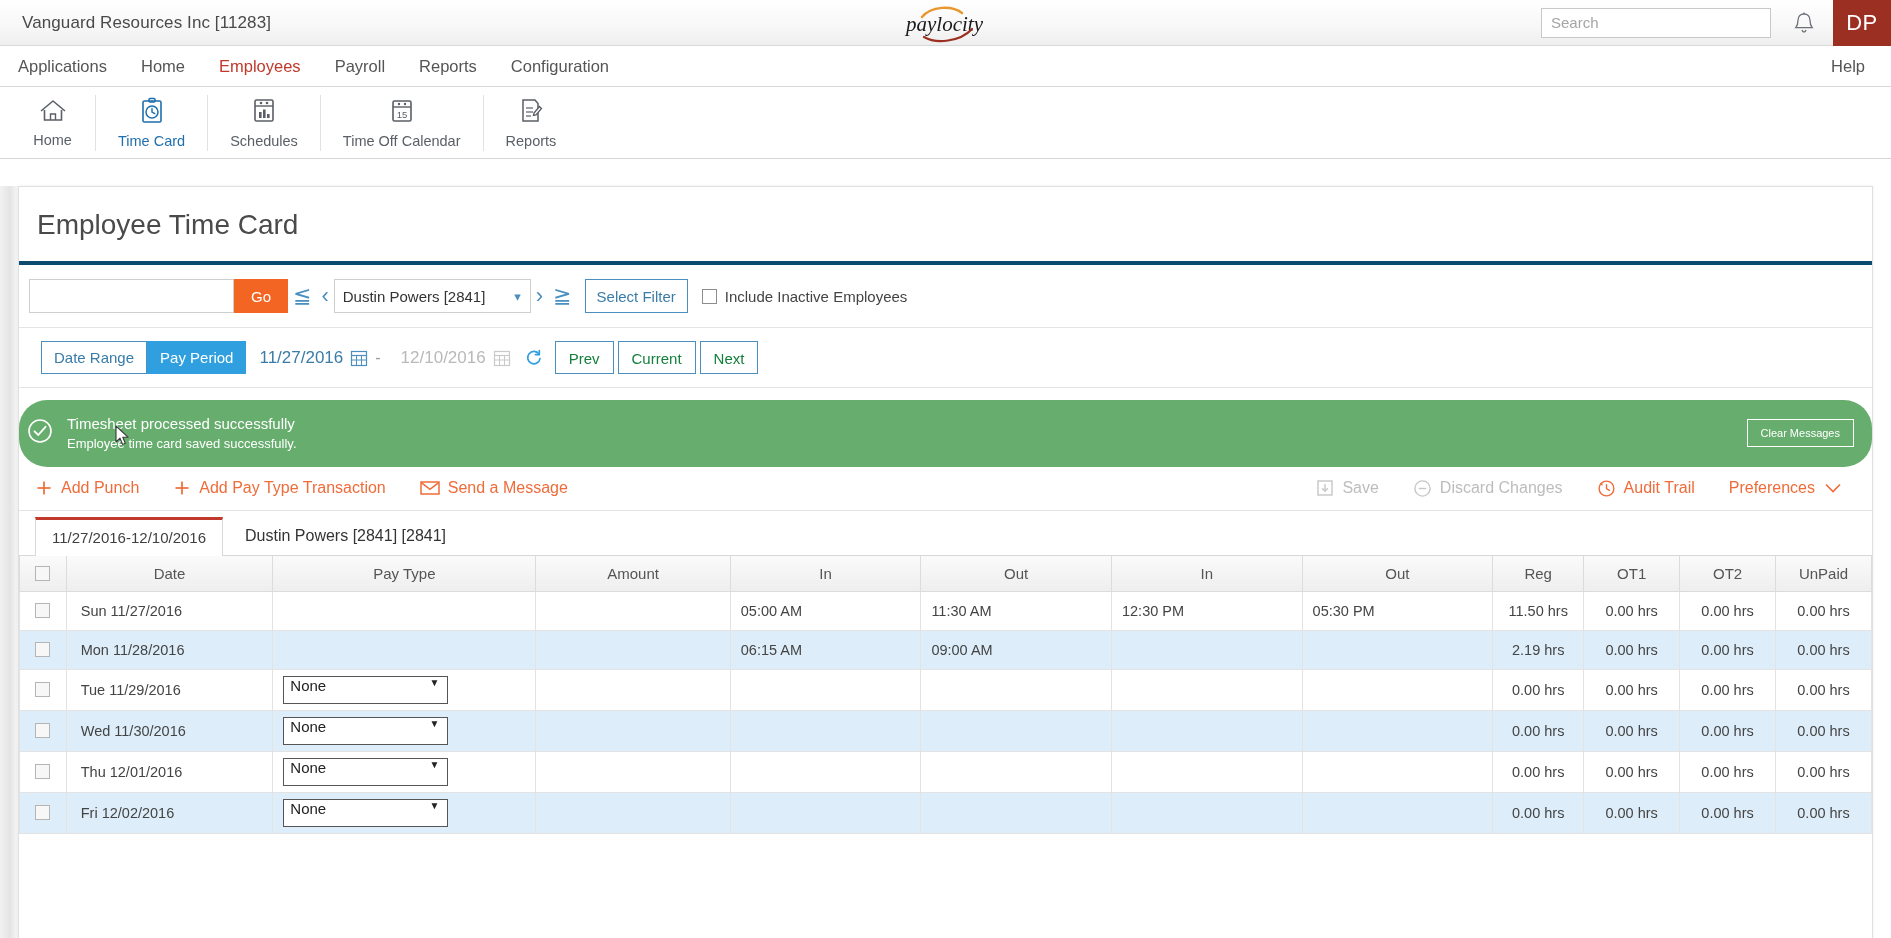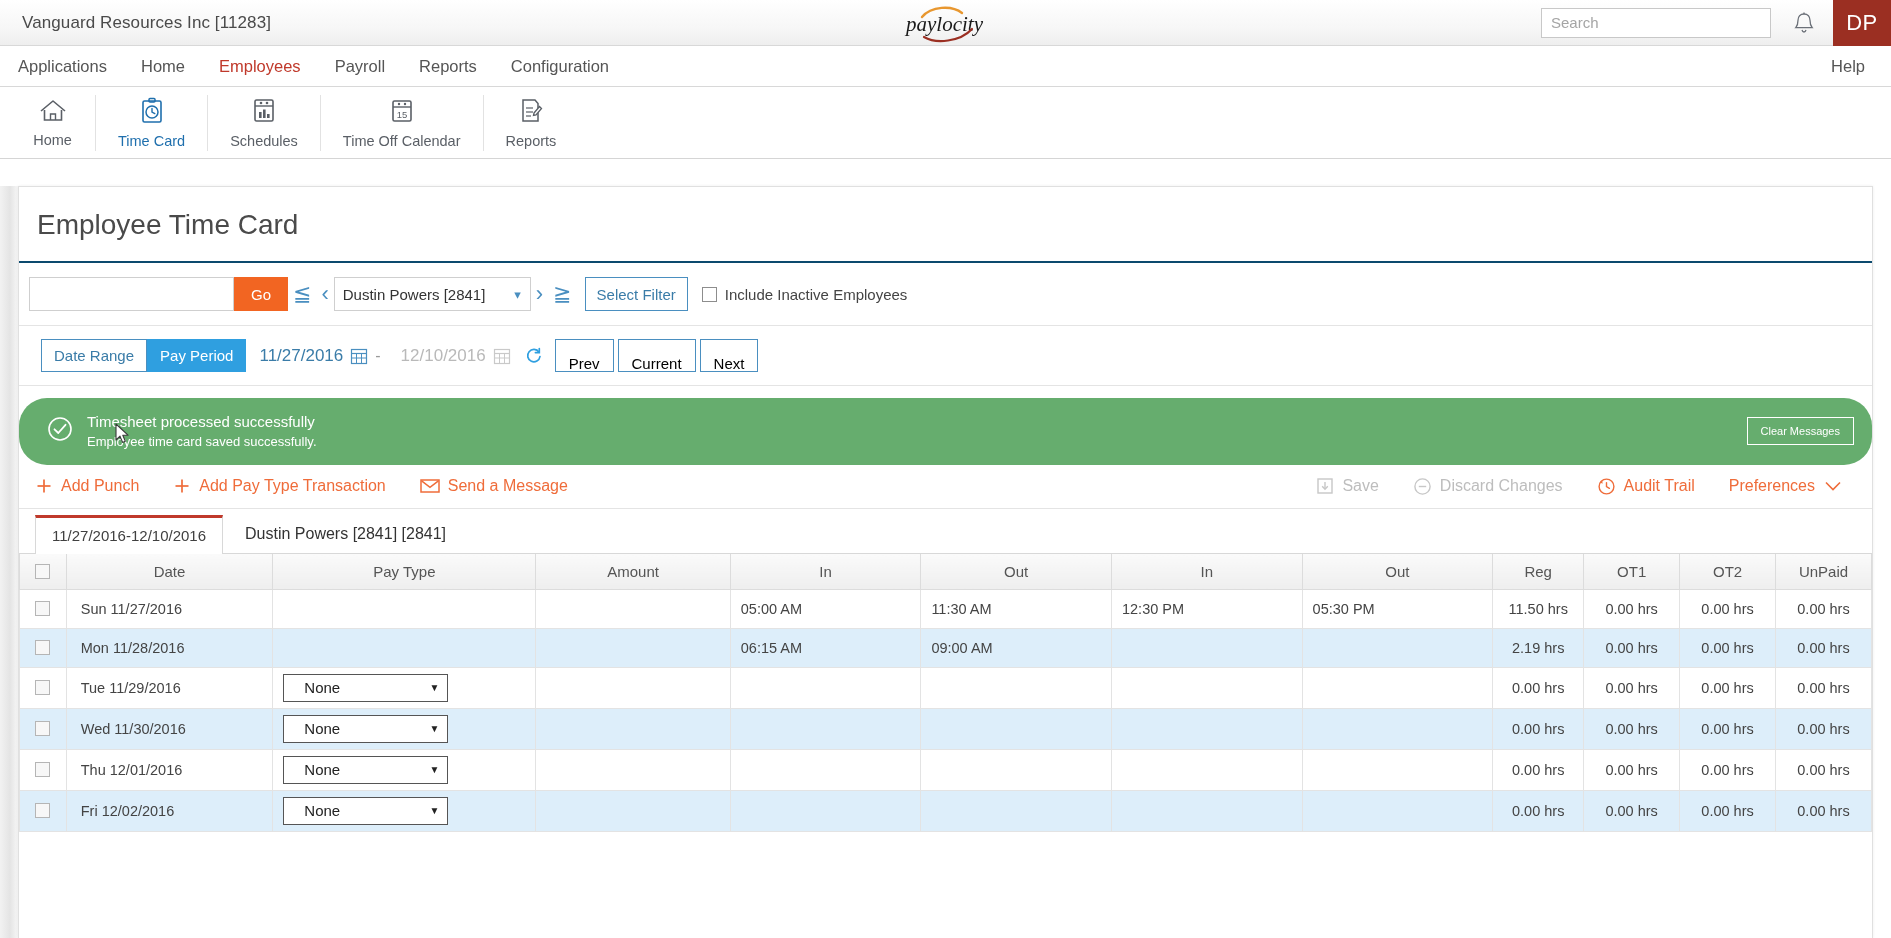--- a/index.html
+++ b/index.html
@@ -111,21 +111,21 @@
     box-shadow: 0 0 3px rgba(0,0,0,.07);
   }
   .edge-shadow {
     position: absolute; left: 0; top: 186px; width: 18px; bottom: 0;
     background: linear-gradient(to right, #f2f2f2, #e4e4e4 55%, #f7f7f7);
   }
   .page-title {
     font-size: 28px; font-weight: 300;
     color: #4a4a4a;
     padding: 22px 0 20px 18px;
-    border-bottom: 2px solid #0c4a6e;
+    border-bottom: 4px solid #0c4a6e;
   }
 
   
   .emp-row {
     display: flex; align-items: center;
     padding: 14px 0 14px 10px;
     border-bottom: 1px solid #e4e4e4;
     gap: 0;
   }
   .emp-input {
@@ -193,32 +193,32 @@
     font-family: "Liberation Sans", sans-serif;
   }
   .seg-btn.on { background: #2f9fe0; color: #fff; border-color: #2f9fe0; }
   .date-txt { font-size: 17px; color: #3a7ca8; margin-left: 13px; }
   .date-txt.dim { color: #b9b9b9; }
   .dash { margin: 0 7px; color: #9a9a9a; font-size: 16px; }
   .cal-ico { margin-left: 7px; cursor: pointer; display:inline-flex; }
   .refresh { margin: 0 12px 0 13px; cursor: pointer; display:inline-flex;}
   .pnbtn {
     height: 33px; font-size: 15px;
-    border: 1px solid #4a8fc0; background: #fff; color: #000000;
-    padding: 15px 13px; cursor: pointer; margin-right: 4px;
+    border: 1px solid #4a8fc0; background: #fff; color: #15803d;
+    padding: 8px 13px; cursor: pointer; margin-right: 4px;
     font-family: "Liberation Sans", sans-serif;
   }
 
   
   .alert {
     margin: 12px 0 0 0;
     background: #66ad6e;
     color: #fff;
     display: flex; align-items: center;
-    padding: 13px 18px 13px 28px;
+    padding: 13px 18px 13px 8px;
     min-height: 62px;
     position: relative;
     border-radius: 28px;
   }
   .alert-txt { margin-left: 14px; line-height: 1.45; }
   .alert-txt .l1 { font-size: 15px; }
   .alert-txt .l2 { font-size: 13px; }
   .clear-msg {
     margin-left: auto;
     border: 1px solid #fff; background: transparent; color: #fff;
@@ -295,22 +295,22 @@
   .rowchk {
     width: 15px; height: 15px;
     border: 1px solid #b5b5b5; background: #f7f7f7;
     display: block; margin: 0 auto;
   }
   .paysel {
     width: 165px; height: 28px;
     border: 1px solid #555;
     background: #fff;
     font-size: 15px; color: #222;
-    display: flex; align-items: center;
-    padding: 0 20px; position: relative;
+    display: flex; align-items: flex-start;
+    padding: 0 6px; position: relative;
     cursor: pointer;
   }
   .paysel .tri { position: absolute; right: 8px; font-size: 10px; color: #222; }
   .tbl-scroll { overflow: hidden; }
 </style>
 </head>
 <body>
 
 <div class="topbar">
   <div class="company-name">Vanguard Resources Inc [11283]</div>

